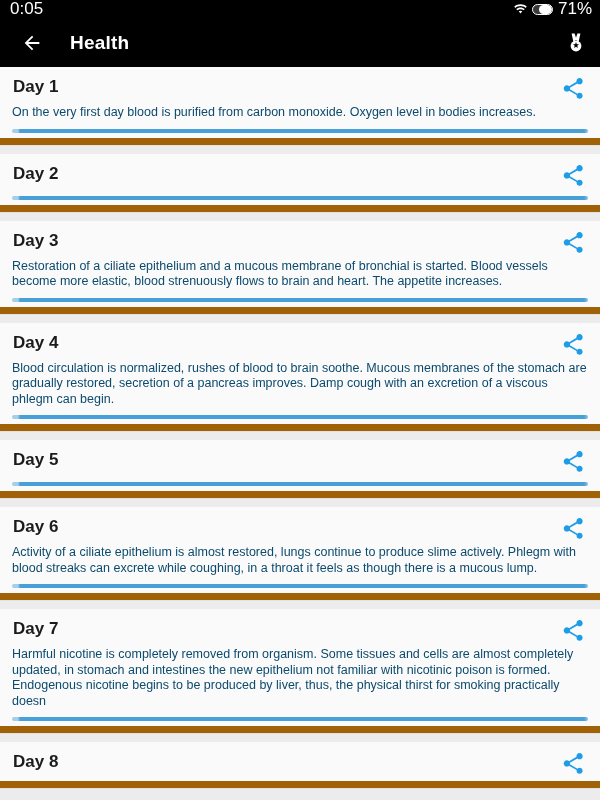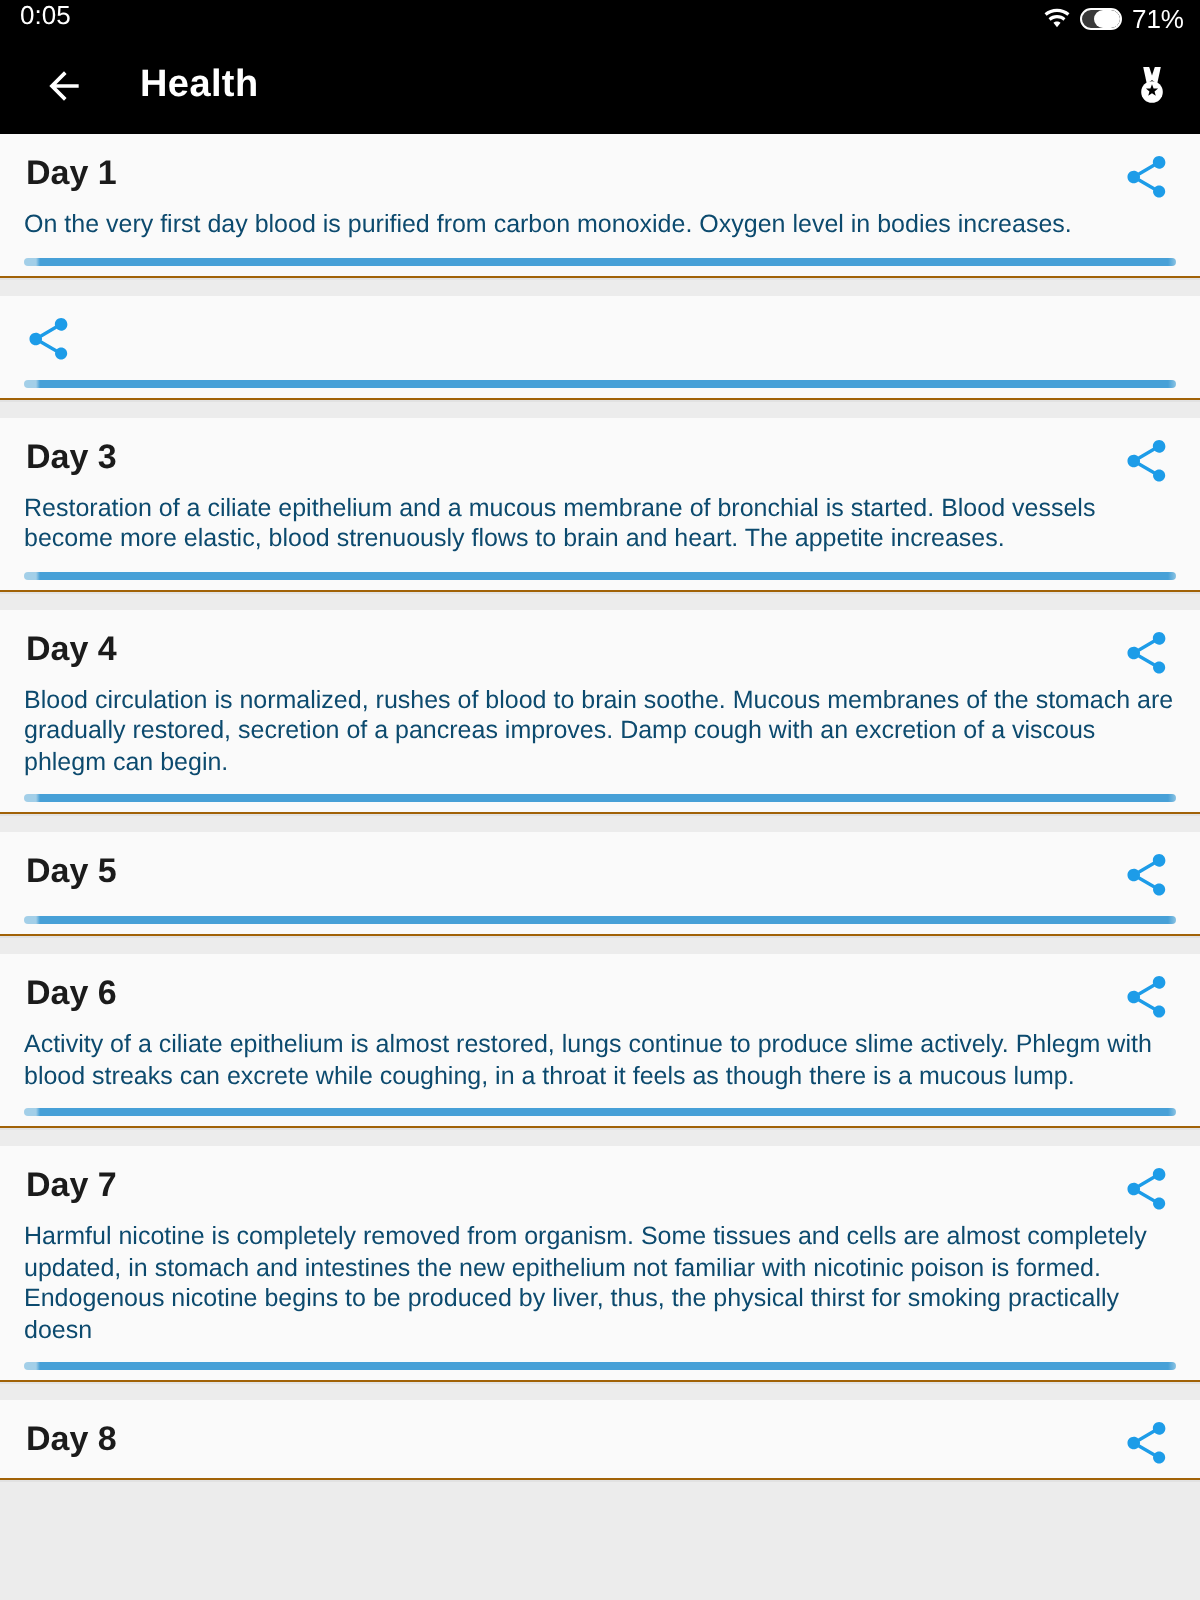--- a/index.html
+++ b/index.html
@@ -9,22 +9,23 @@
     background: #ececec;
     position: relative;
   }
 
   
   .status-bar {
     height: 18px;
     background: #000;
     color: #fff;
     display: flex;
+    align-items: center;
     padding: 0 8px 0 10px;
-    font-size: 13px;
+    font-size: 17px;
   }
   .status-bar .spacer { flex: 1; }
   .status-right { display: flex; align-items: center; gap: 5px; }
   .wifi-icon svg { display: block; }
   .battery {
     width: 21px; height: 11px;
     border: 1px solid #fff;
     border-radius: 5.5px;
     position: relative;
     overflow: hidden;
@@ -53,21 +54,21 @@
     letter-spacing: 0.2px;
   }
   .action-bar .spacer { flex: 1; }
   .medal-btn { width: 26px; height: 26px; display: flex; align-items: center; justify-content: center; cursor: pointer; }
 
   
   .day-list { background: #ececec; }
   .day-card {
     background: #fafafa;
     padding: 9px 0 5px 0;
-    border-bottom: 1px solid #a16207;
+    border-bottom: 7px solid #a16207;
     margin-bottom: 9px;
     box-shadow: 0 1px 0 rgba(0,0,0,0.04);
   }
   .day-card:last-child { margin-bottom: 0; }
   .card-head {
     display: flex;
     align-items: flex-start;
     padding: 0 14px 0 13px;
   }
   .day-title {
@@ -141,20 +142,21 @@
           <path d="M18 16.1c-.9 0-1.7.3-2.3.9l-8.2-4.8c.1-.3.1-.5.1-.8s0-.5-.1-.8l8.1-4.7c.6.6 1.5 1 2.4 1 1.9 0 3.4-1.5 3.4-3.4S19.9 0 18 0s-3.4 1.5-3.4 3.4c0 .3 0 .5.1.8L6.6 8.9C6 8.3 5.1 8 4.2 8 2.3 8 .8 9.5.8 11.4s1.5 3.4 3.4 3.4c.9 0 1.8-.4 2.4-1l8.2 4.8c-.1.2-.1.5-.1.7 0 1.8 1.5 3.3 3.3 3.3s3.3-1.5 3.3-3.3-1.5-3.2-3.3-3.2z" transform="translate(1,1) scale(0.92)"></path>
         </svg>
       </div>
     </div>
     <div class="day-text">On the very first day blood is purified from carbon monoxide. Oxygen level in bodies increases.</div>
     <div class="day-progress"></div>
   </div>
 
   <div class="day-card">
     <div class="card-head">
+      <div class="day-title">Day 2</div>
       <div class="share-btn">
         <svg width="24" height="24" viewBox="0 0 24 24" fill="#1d9ce8">
           <path d="M18 16.1c-.9 0-1.7.3-2.3.9l-8.2-4.8c.1-.3.1-.5.1-.8s0-.5-.1-.8l8.1-4.7c.6.6 1.5 1 2.4 1 1.9 0 3.4-1.5 3.4-3.4S19.9 0 18 0s-3.4 1.5-3.4 3.4c0 .3 0 .5.1.8L6.6 8.9C6 8.3 5.1 8 4.2 8 2.3 8 .8 9.5.8 11.4s1.5 3.4 3.4 3.4c.9 0 1.8-.4 2.4-1l8.2 4.8c-.1.2-.1.5-.1.7 0 1.8 1.5 3.3 3.3 3.3s3.3-1.5 3.3-3.3-1.5-3.2-3.3-3.2z" transform="translate(1,1) scale(0.92)"></path>
         </svg>
       </div>
     </div>
     <div class="day-progress"></div>
   </div>
 
   <div class="day-card">

